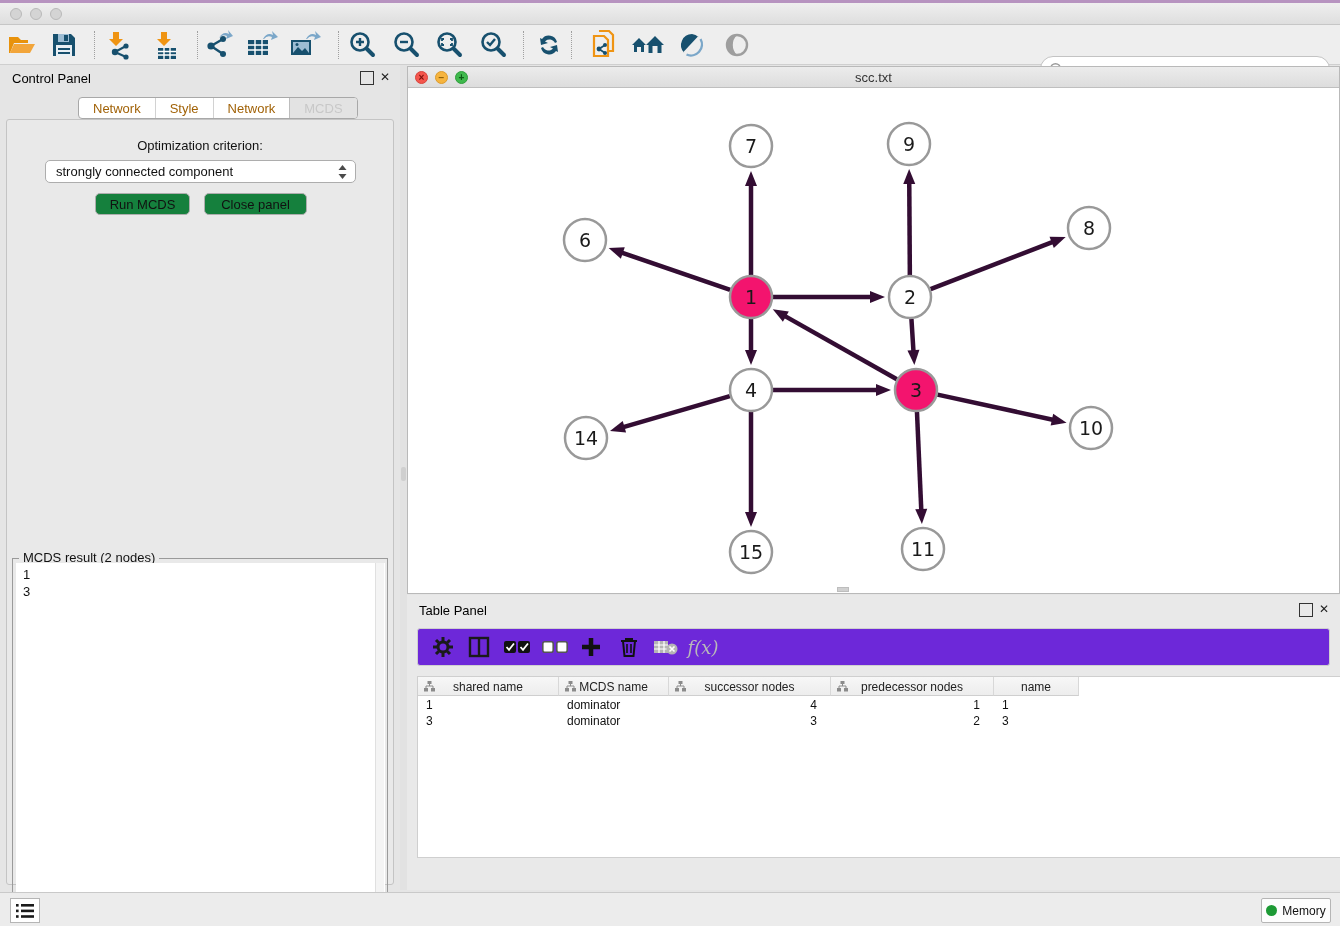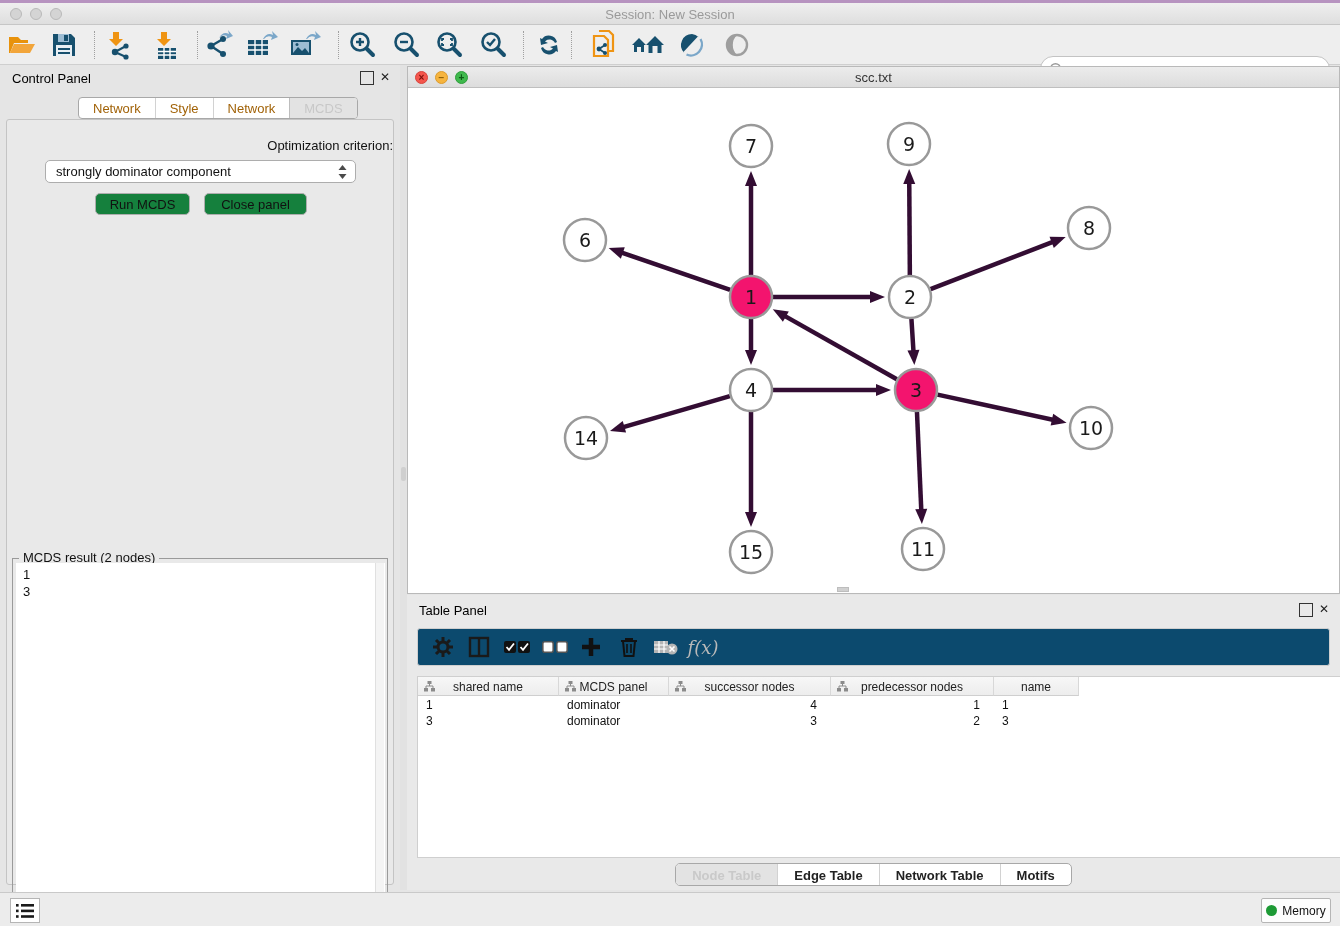--- a/index.html
+++ b/index.html
@@ -36,21 +36,21 @@
     width:14px; height:14px; text-align:center; line-height:13px; }
   .float-btn { border:1px solid #333; }
   .cp-tabs { position:absolute; left:78px; top:32px; height:22px; display:flex;
     border:1px solid #a8a8a8; border-radius:4px; overflow:hidden; background:#fff; }
   .cp-tab { padding:3px 14px 0 14px; font-size:13px; color:#a16207; border-left:1px solid #d2d2d2; }
   .cp-tab:first-child { border-left:none; }
   .cp-tab.active { background:#e3e3e3; color:#c8c8c8; border-left:1px solid #bdbdbd; }
 
   .cp-body { position:absolute; left:6px; top:54px; width:388px; height:766px;
     background:#e9e9e9; border:1px solid #c4c4c4; border-radius:3px; }
-  .opt-label { position:absolute; left:0; top:18px; width:100%; text-align:right;
+  .opt-label { position:absolute; left:0; top:18px; width:100%; text-align:center;
     font-size:13px; color:#111; }
   .dropdown { position:absolute; left:38px; top:40px; width:311px; height:23px;
     background:#fff; border:1px solid #adadad; border-radius:5px; font-size:13px;
     color:#111; padding:3px 0 0 10px; }
   .dropdown .stepper { position:absolute; right:8px; top:4px; }
   .btn { position:absolute; height:22px; background:#15803d; border:1px solid #adadad;
     border-radius:5px; font-size:13px; color:#111; text-align:center; padding-top:3px; }
   .btn-run { left:88px; top:73px; width:95px; }
   .btn-close { left:197px; top:73px; width:103px; }
 
@@ -80,21 +80,21 @@
   .mac.yellow{ left:27px; background:#f6b43e; border:1px solid #dc9b2d; color:#8a5d07; }
   .mac.green { left:47px; background:#3fb94d; border:1px solid #2f9e3c; color:#0c5c15; }
   .net-canvas { position:absolute; left:0; top:21px; width:931px; height:505px; background:#fff; }
   .net-grip { position:absolute; left:429px; bottom:1px; width:12px; height:5px;
     background:#d0d0d0; border:1px solid #bdbdbd; }
 
   
   .table-panel { position:absolute; left:407px; top:595px; width:933px; height:295px;
     background:#e9e9e9; }
   .tp-toolbar { position:absolute; left:10px; top:33px; width:913px; height:38px;
-    background:#0c4a6e; border:1px solid #cfcfcf; border-radius:3px; }
+    background:#6d28d9; border:1px solid #cfcfcf; border-radius:3px; }
   .tp-ic { position:absolute; top:4px; width:34px; height:28px; display:flex;
     align-items:center; justify-content:center; }
   .fx { font-family:"DejaVu Serif", serif; font-style:italic; font-size:18px; color:#b9b9b9; }
 
   .tp-table { position:absolute; left:10px; top:81px; width:1057px; height:182px;
     background:#fff; border:1px solid #cfcfcf; }
   .tp-header { position:absolute; left:0; top:0; height:19px; display:flex; }
   .tp-hcell { position:relative; height:19px; background:linear-gradient(#f7f7f7,#ededed);
     border-right:1px solid #d8d8d8; border-bottom:1px solid #cfcfcf;
     font-size:12px; color:#222; text-align:center; padding-top:3px; }
@@ -122,21 +122,20 @@
   .mem-dot { width:11px; height:11px; border-radius:50%; background:#1d9a35; }
 </style>
 </head>
 <body>
 
 <div class="top-strip"></div>
 <div class="titlebar">
   <span class="traffic t1"></span>
   <span class="traffic t2"></span>
   <span class="traffic t3"></span>
-  <div class="title-text">Session: New Session</div>
 </div>
 
 <div class="toolbar">
   <div class="tb-btn" style="left:4px">
     <svg width="30" height="26" viewBox="0 0 30 26">
       <path d="M2 5 h9 l3 3 h7 v3 H7 L3 21 H2 z" fill="#e8920c"></path>
       <path d="M7 12 h21 l-5 9 H3 z" fill="#f2a53a"></path>
     </svg>
   </div>
   <div class="tb-btn" style="left:46px">
@@ -281,21 +280,21 @@
   </div>
   <div class="cp-tabs">
     <div class="cp-tab">Network</div>
     <div class="cp-tab">Style</div>
     <div class="cp-tab">Network</div>
     <div class="cp-tab active">MCDS</div>
   </div>
   <div class="cp-body">
     <div class="opt-label">Optimization criterion:</div>
     <div class="dropdown">
-      <span>strongly dominator component</span>
+      <span>strongly connected component</span>
       <svg class="stepper" width="9" height="14" viewBox="0 0 9 14">
         <path d="M4.5 0 L8.5 5 H0.5 z" fill="#4a4a4a"></path>
         <path d="M4.5 14 L8.5 9 H0.5 z" fill="#4a4a4a"></path>
       </svg>
     </div>
     <div class="btn btn-run">Run MCDS</div>
     <div class="btn btn-close">Close panel</div>
     <div class="result-group">
       <div class="result-legend">MCDS result (2 nodes)</div>
       <div class="result-area">1
@@ -435,21 +434,21 @@
             <rect x="3.5" y="0" width="4" height="3" fill="#8b8b8b"></rect>
             <path d="M5.5 3 v2 M2 7 V5 h7 v2" fill="none" stroke="#8b8b8b" stroke-width="1"></path>
             <rect x="0" y="7" width="4" height="3.5" fill="#8b8b8b"></rect>
             <rect x="7" y="7" width="4" height="3.5" fill="#8b8b8b"></rect>
           </svg><span>shared name</span></div>
         <div class="tp-hcell" style="width: 110px;"><svg class="hicon" width="11" height="11" viewBox="0 0 11 11">
             <rect x="3.5" y="0" width="4" height="3" fill="#8b8b8b"></rect>
             <path d="M5.5 3 v2 M2 7 V5 h7 v2" fill="none" stroke="#8b8b8b" stroke-width="1"></path>
             <rect x="0" y="7" width="4" height="3.5" fill="#8b8b8b"></rect>
             <rect x="7" y="7" width="4" height="3.5" fill="#8b8b8b"></rect>
-          </svg><span>MCDS panel</span></div>
+          </svg><span>MCDS name</span></div>
         <div class="tp-hcell" style="width: 162px; text-align: center;"><svg class="hicon" width="11" height="11" viewBox="0 0 11 11">
             <rect x="3.5" y="0" width="4" height="3" fill="#8b8b8b"></rect>
             <path d="M5.5 3 v2 M2 7 V5 h7 v2" fill="none" stroke="#8b8b8b" stroke-width="1"></path>
             <rect x="0" y="7" width="4" height="3.5" fill="#8b8b8b"></rect>
             <rect x="7" y="7" width="4" height="3.5" fill="#8b8b8b"></rect>
           </svg><span>successor nodes</span></div>
         <div class="tp-hcell" style="width: 163px;"><svg class="hicon" width="11" height="11" viewBox="0 0 11 11">
             <rect x="3.5" y="0" width="4" height="3" fill="#8b8b8b"></rect>
             <path d="M5.5 3 v2 M2 7 V5 h7 v2" fill="none" stroke="#8b8b8b" stroke-width="1"></path>
             <rect x="0" y="7" width="4" height="3.5" fill="#8b8b8b"></rect>
@@ -467,28 +466,20 @@
         </div>
         <div class="tp-row" style="top: 36px;">
           <div class="tp-cell" style="width: 141px;">3</div>
           <div class="tp-cell" style="width: 110px;">dominator</div>
           <div class="tp-cell r" style="width: 162px;">3</div>
           <div class="tp-cell r" style="width: 163px;">2</div>
           <div class="tp-cell" style="width: 85px;">3</div>
         </div>
       </div>
   </div>
-  <div class="tp-tabs">
-    <div class="tp-tabgroup">
-      <div class="tp-tab active">Node Table</div>
-      <div class="tp-tab">Edge Table</div>
-      <div class="tp-tab">Network Table</div>
-      <div class="tp-tab">Motifs</div>
-    </div>
-  </div>
 </div>
 
 <div class="statusbar">
   <div class="list-btn">
     <svg width="18" height="14" viewBox="0 0 18 14">
       <g fill="#1a1a1a">
         <rect x="0" y="0" width="2.6" height="2.6"></rect>
           <rect x="5" y="0" width="13" height="2.6"></rect>
         <rect x="0" y="5.6" width="2.6" height="2.6"></rect>
           <rect x="5" y="5.6" width="13" height="2.6"></rect>

